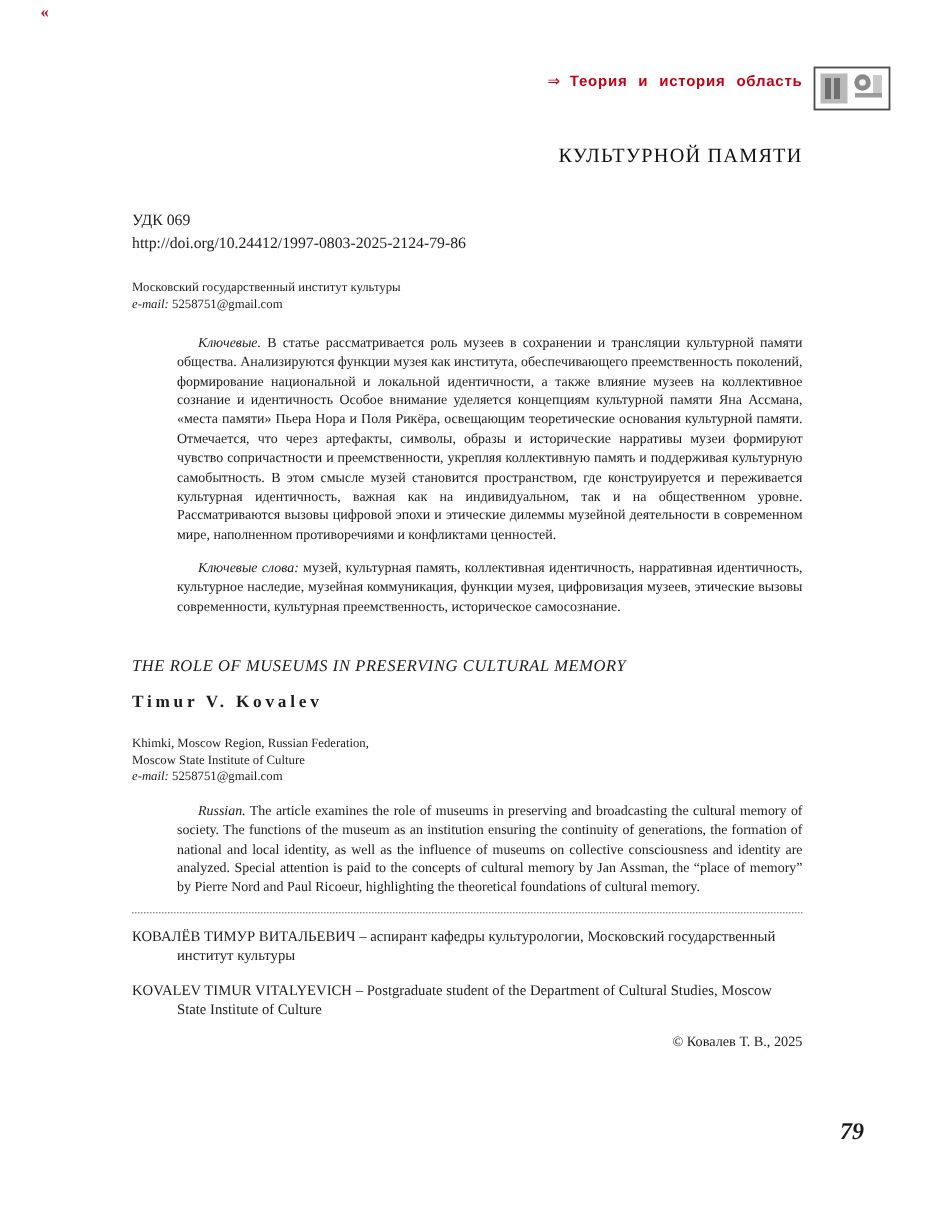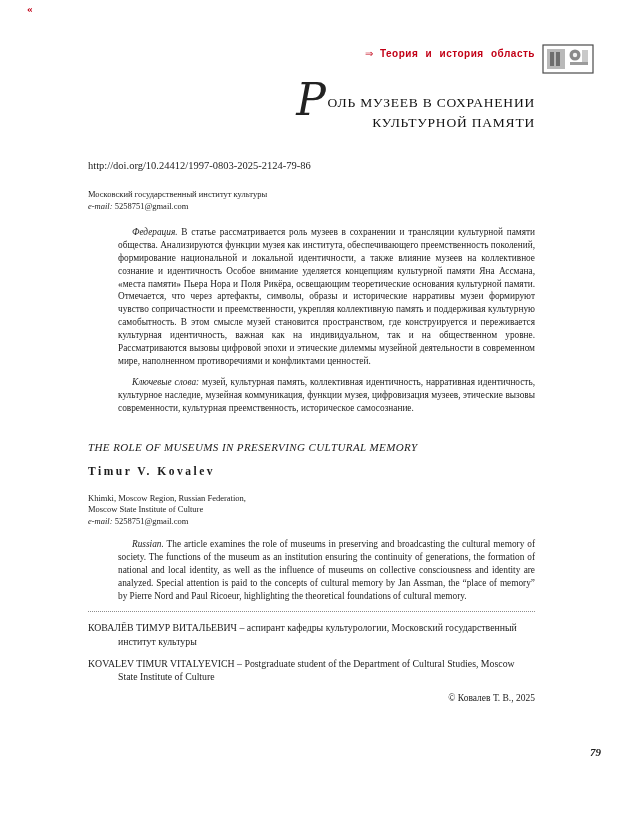--- a/index.html
+++ b/index.html
@@ -78,22 +78,22 @@
   
   .bio {
     margin-top:9px;
     font-size:9.8px; line-height:1.35;
     padding-left:30px; text-indent:-30px;
   }
   .copyright {
     margin-top:10px; text-align:right; font-size:9.5px;
   }
   .page-num {
-    position:absolute; right:21px; top:746px;
-    font-size:11px; font-weight:bold; font-style:italic;
+    position:absolute; right:46px; top:746px;
+    font-size:16px; font-weight:bold; font-style:italic;
   }
 </style>
 </head>
 <body>
 
 <div class="page">
 
   <div class="edge-artifact">«</div>
 
   <div class="logo-box">
@@ -110,41 +110,39 @@
   </div>
 
   <div class="content">
 
     <div class="cat-header">
       <span class="arrow">⇒</span>
       <span>Теория и история область</span>
     </div>
 
     <div class="title-block">
-      <div>
-        <span class="dropcap">Р</span><span>ОЛЬ МУЗЕЕВ В СОХРАНЕНИИ</span>
-      </div>
       <div>КУЛЬТУРНОЙ ПАМЯТИ</div>
     </div>
 
     <div class="meta">
+      <div>УДК 069</div>
       <div>http://doi.org/10.24412/1997-0803-2025-2124-79-86</div>
     </div>
 
     <div class="affil">
       <div>Московский государственный институт культуры</div>
       <div>
         <span class="email-lab">e-mail:</span>
         <span>5258751@gmail.com</span>
       </div>
     </div>
 
     <div class="indent-block">
       <p class="para annotation">
-        <span class="lead">Федерация.</span>
+        <span class="lead">Ключевые.</span>
         <span>В статье рассматривается роль музеев в сохранении и трансляции культурной памяти общества. Анализируются функции музея как института, обеспечивающего преемственность поколений, формирование национальной и локальной идентичности, а также влияние музеев на коллективное сознание и идентичность Особое внимание уделяется концепциям культурной памяти Яна Ассмана, «места памяти» Пьера Нора и Поля Рикёра, освещающим теоретические основания культурной памяти. Отмечается, что через артефакты, символы, образы и исторические нарративы музеи формируют чувство сопричастности и преемственности, укрепляя коллективную память и поддерживая культурную самобытность. В этом смысле музей становится пространством, где конструируется и переживается культурная идентичность, важная как на индивидуальном, так и на общественном уровне. Рассматриваются вызовы цифровой эпохи и этические дилеммы музейной деятельности в современном мире, наполненном противоречиями и конфликтами ценностей.</span>
       </p>
       <p class="para keywords">
         <span class="lead">Ключевые слова:</span>
         <span>музей, культурная память, коллективная идентичность, нарративная идентичность, культурное наследие, музейная коммуникация, функции музея, цифровизация музеев, этические вызовы современности, культурная преемственность, историческое самосознание.</span>
       </p>
     </div>
 
     <div class="title-en">THE ROLE OF MUSEUMS IN PRESERVING CULTURAL MEMORY</div>
 

